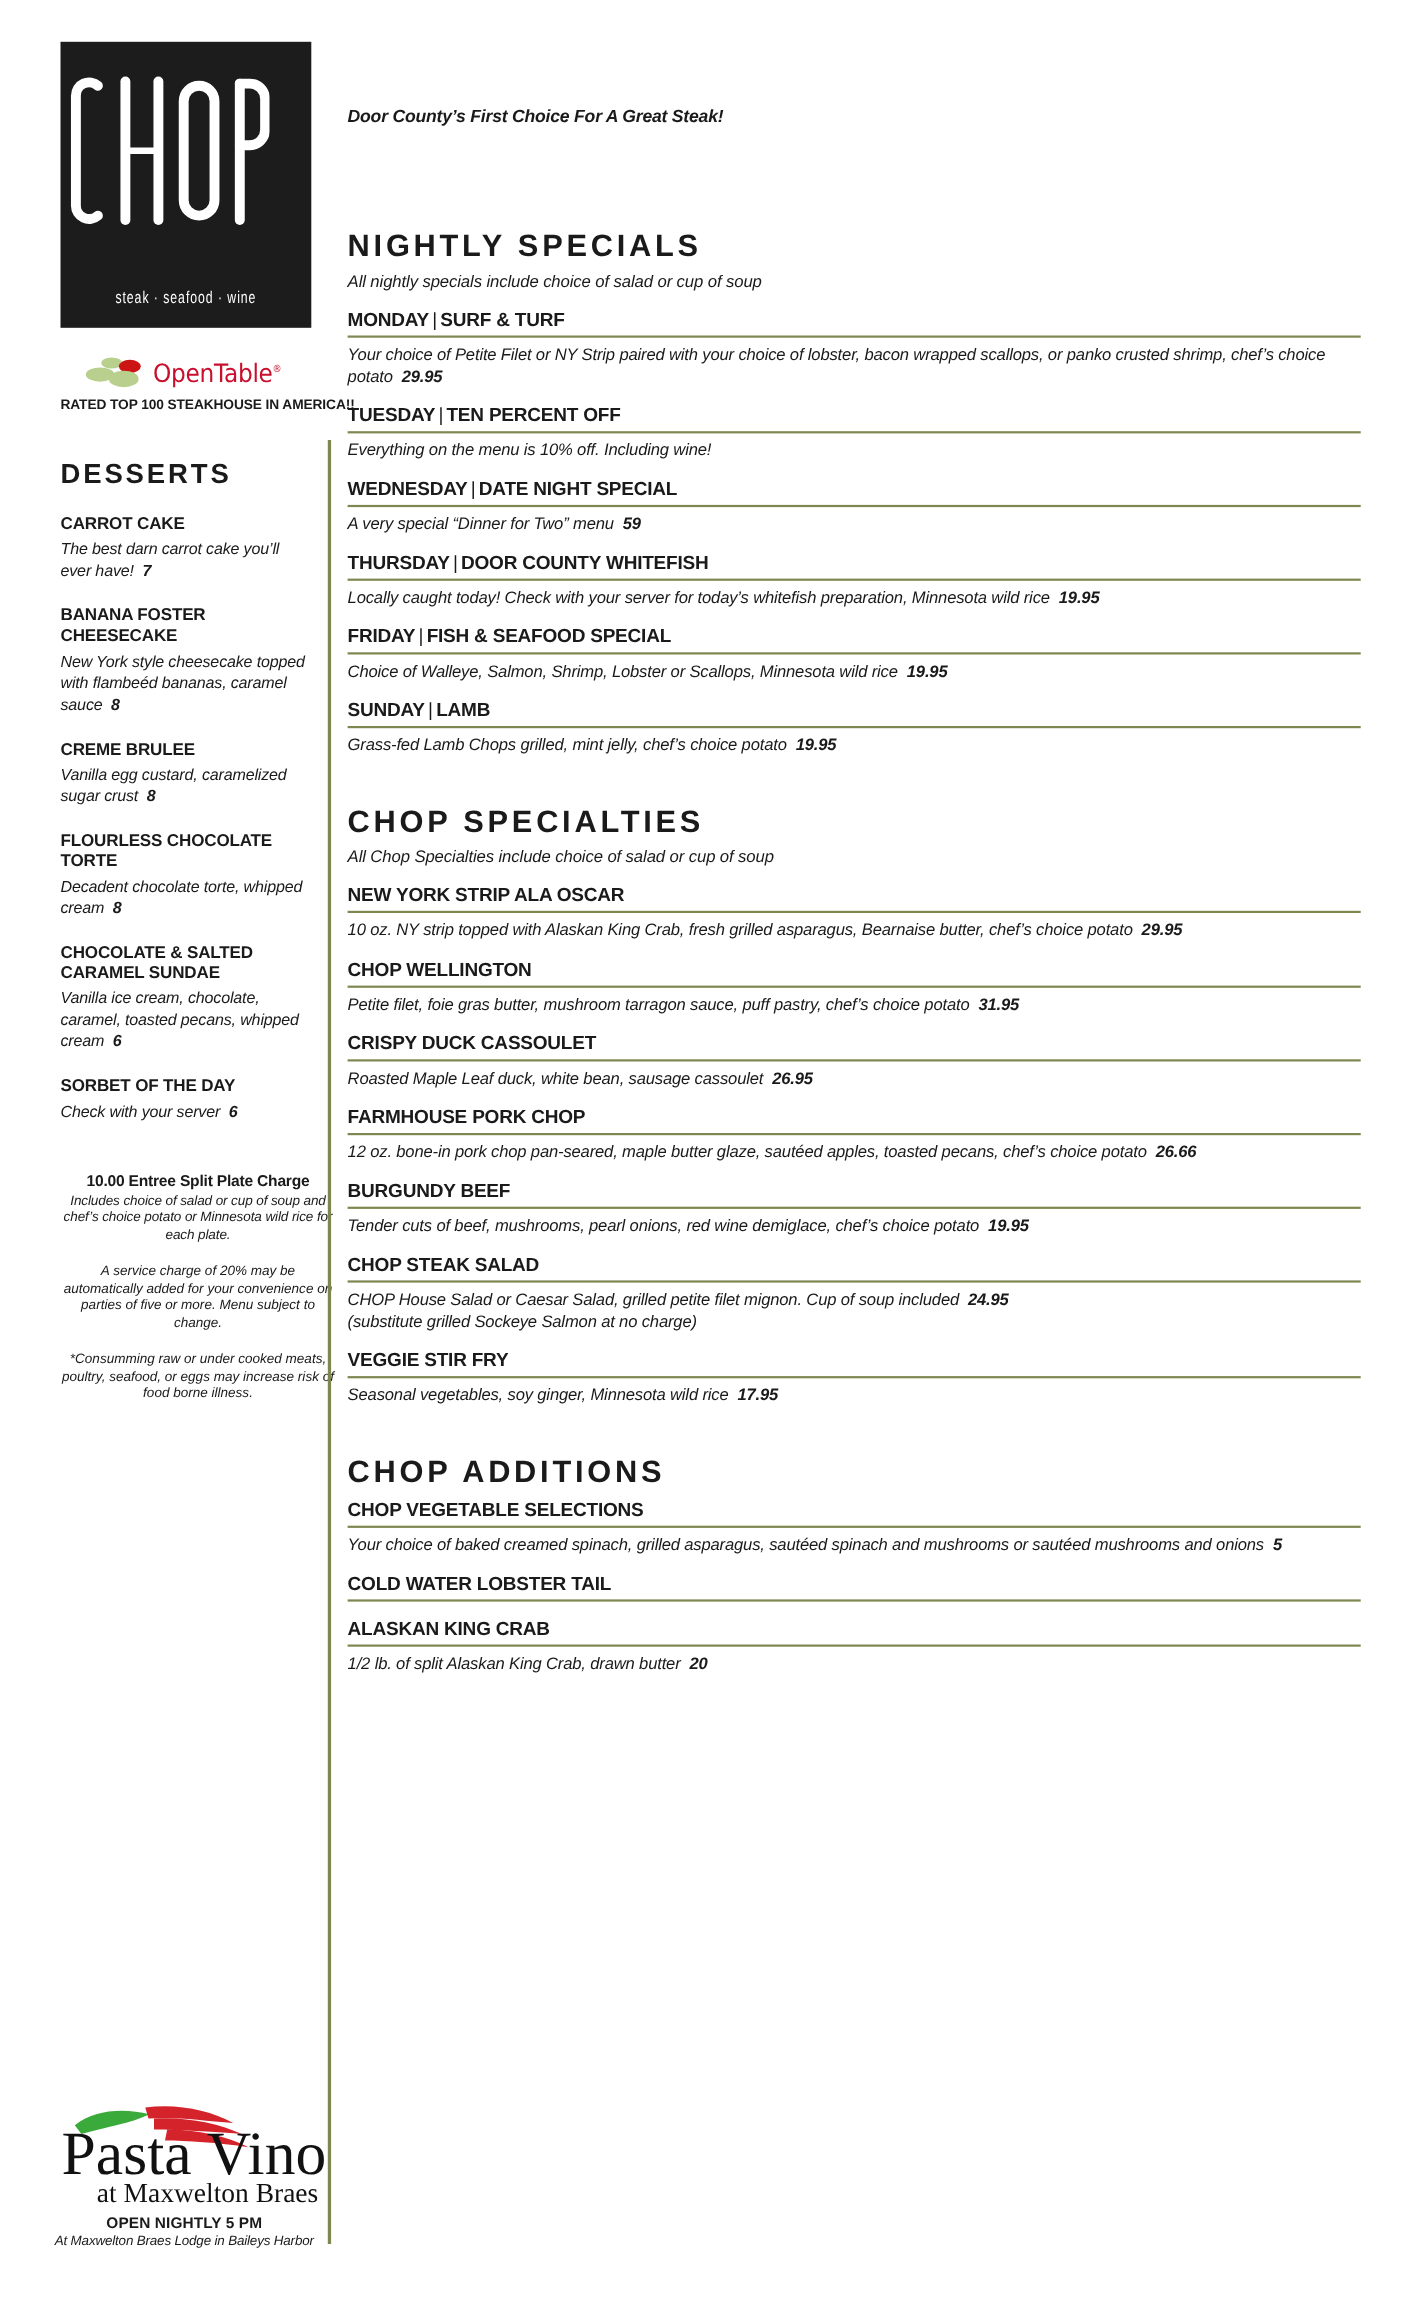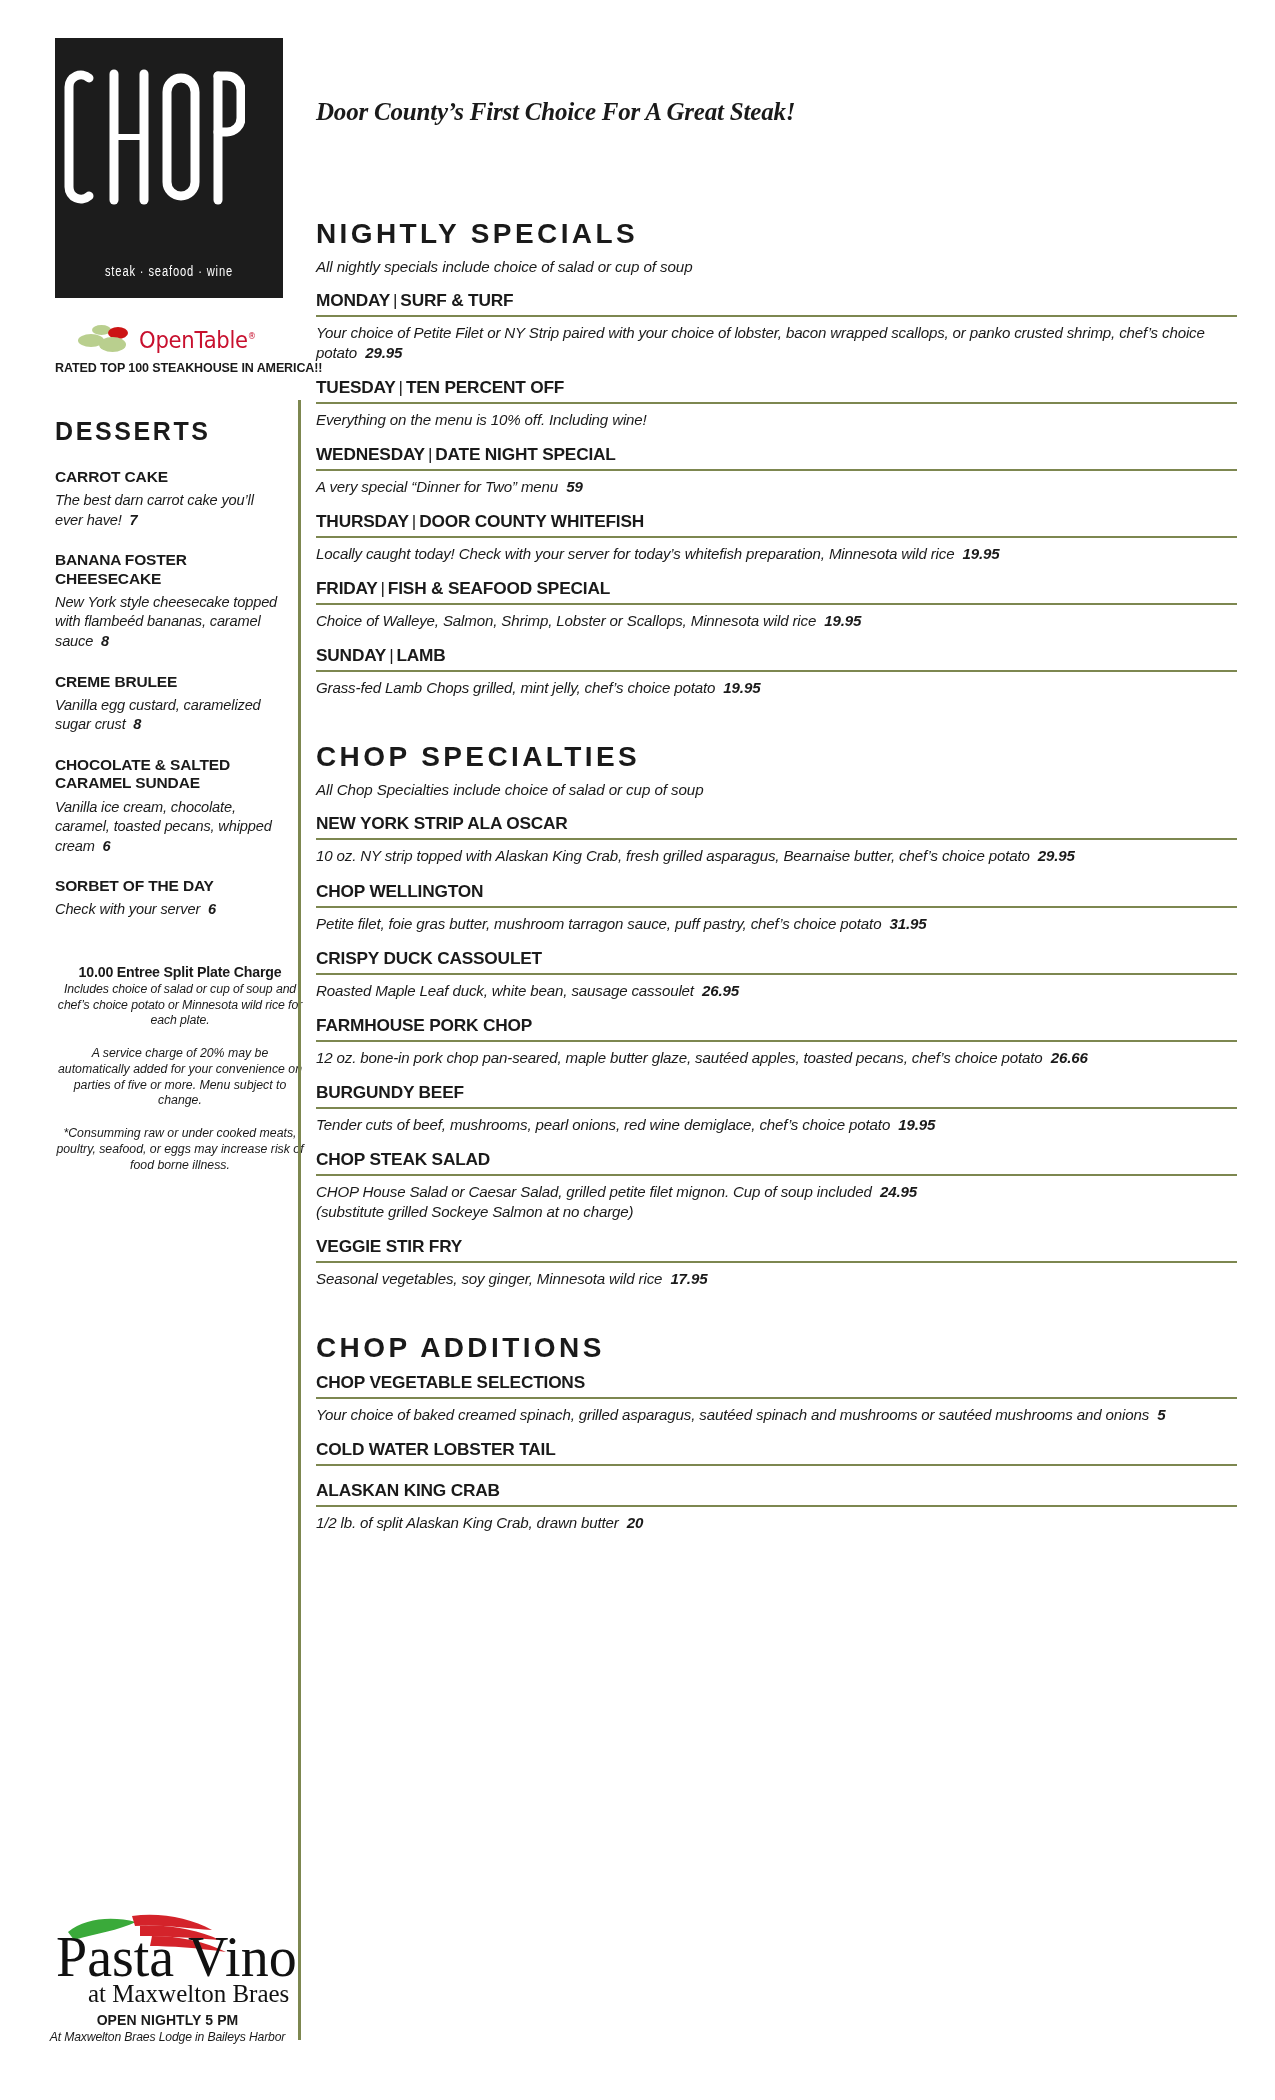--- a/index.html
+++ b/index.html
@@ -173,26 +173,25 @@
 
   
   .right-col {
     flex: 1;
     padding-left: 16px;
     padding-right: 38px;
     padding-top: 98px;
   }
 
   .tagline {
-    font-size: 25px;
+    font-size: 16px;
     font-weight: 800;
     font-style: italic;
     letter-spacing: -0.2px;
     margin-bottom: 0;
-    font-family: Liberation Serif, serif;
   }
 
   h2.sec-head {
     font-size: 28px;
     font-weight: 800;
     letter-spacing: 3.4px;
     margin-top: 0;
     margin-bottom: 8px;
   }
   .sec-sub {
@@ -273,20 +272,24 @@
         <div class="d-name">CARROT CAKE</div>
         <div class="d-desc"><span>The best darn carrot cake you’ll ever have!</span>&nbsp; <b>7</b></div>
       </div>
       <div class="d-item">
         <div class="d-name">BANANA FOSTER CHEESECAKE</div>
         <div class="d-desc"><span>New York style cheesecake topped with flambeéd bananas, caramel sauce</span>&nbsp; <b>8</b></div>
       </div>
       <div class="d-item">
         <div class="d-name">CREME BRULEE</div>
         <div class="d-desc"><span>Vanilla egg custard, caramelized sugar crust</span>&nbsp; <b>8</b></div>
+      </div>
+      <div class="d-item">
+        <div class="d-name">FLOURLESS CHOCOLATE TORTE</div>
+        <div class="d-desc"><span>Decadent chocolate torte, whipped cream</span>&nbsp; <b>8</b></div>
       </div>
       <div class="d-item">
         <div class="d-name">CHOCOLATE &amp; SALTED CARAMEL SUNDAE</div>
         <div class="d-desc"><span>Vanilla ice cream, chocolate, caramel, toasted pecans, whipped cream</span>&nbsp; <b>6</b></div>
       </div>
       <div class="d-item">
         <div class="d-name">SORBET OF THE DAY</div>
         <div class="d-desc"><span>Check with your server</span>&nbsp; <b>6</b></div>
       </div>
     </div>

